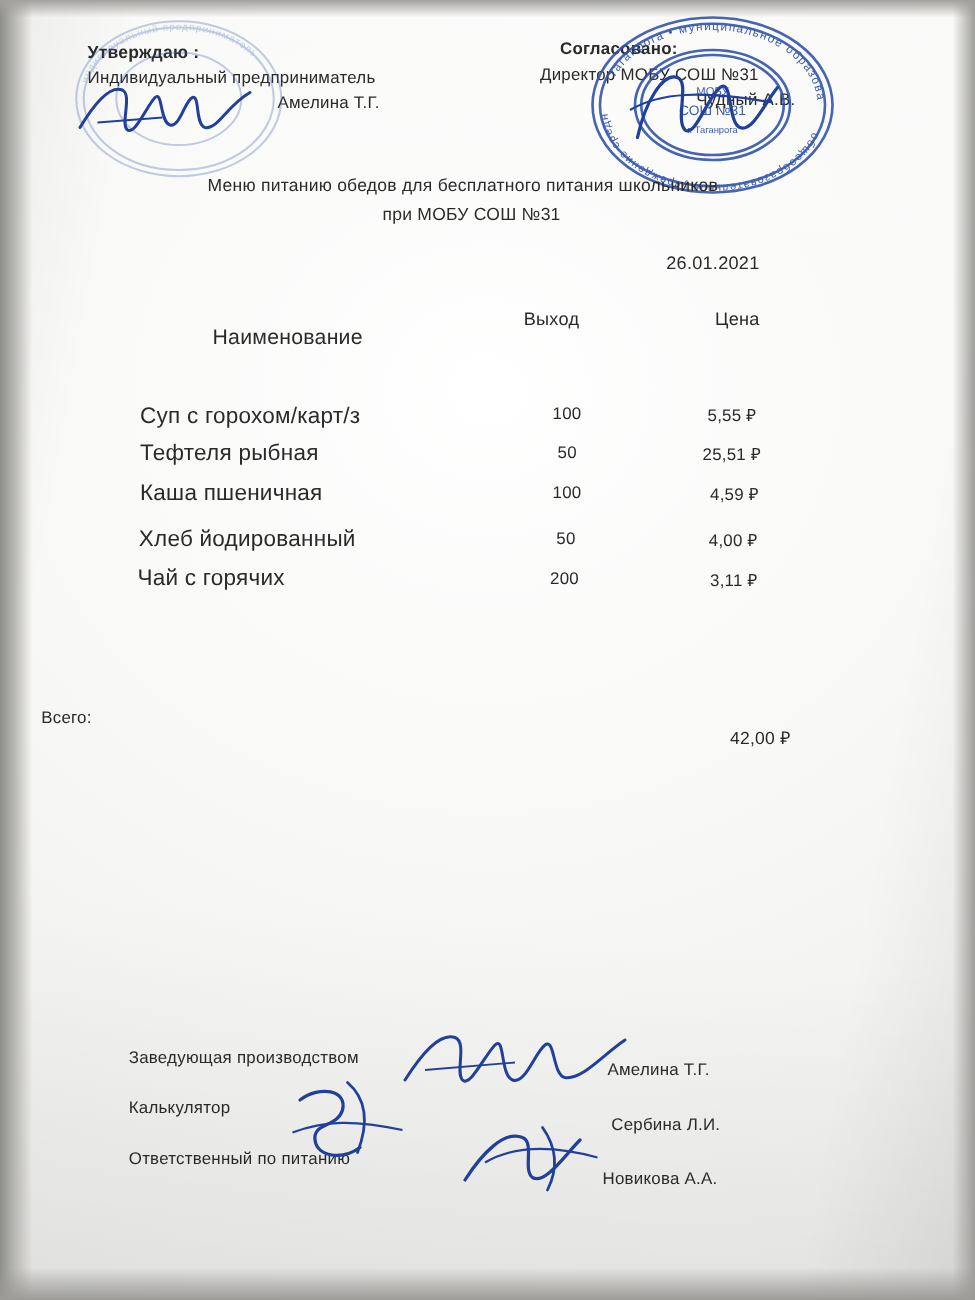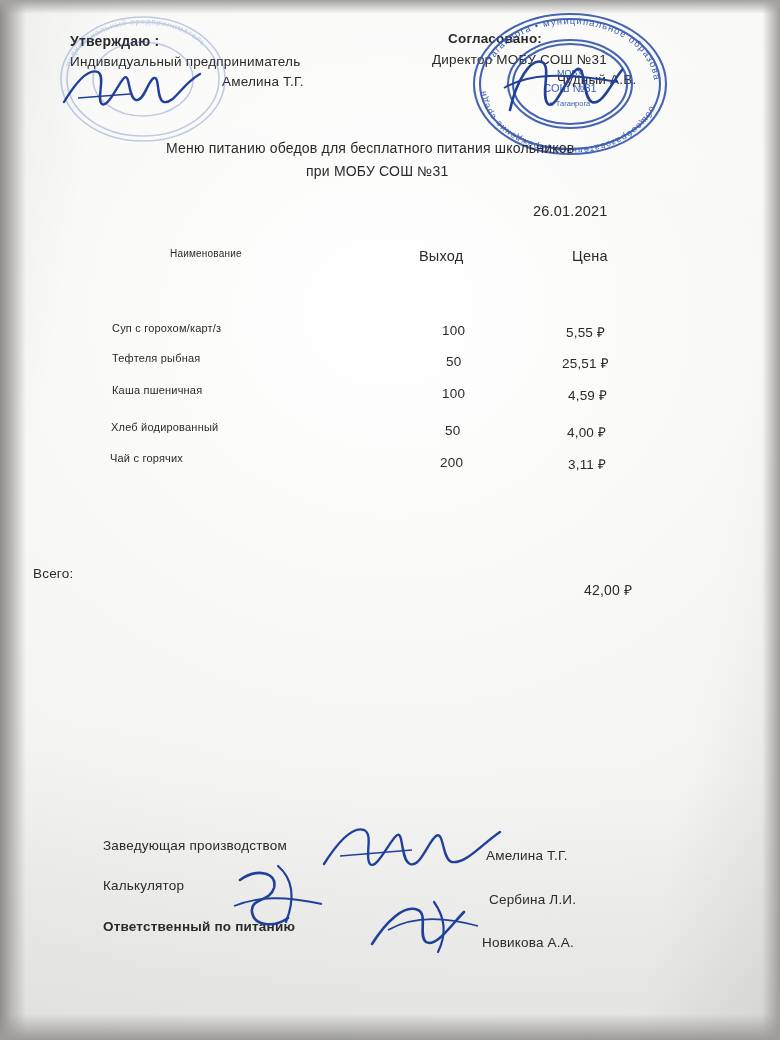--- a/index.html
+++ b/index.html
@@ -77,40 +77,40 @@
 
   #agreed-label    { left: 448px; top: 31px; font-weight: bold; font-size: 13.5px; }
   #agreed-line1    { left: 432px; top: 52px; }
   #agreed-name     { left: 557px; top: 72px; }
 
   #doc-title-1     { left: 166px; top: 140px; font-size: 14px; }
   #doc-title-2     { left: 306px; top: 163px; font-size: 14px; }
   #doc-date        { left: 533px; top: 203px; font-size: 14.5px; }
 
   
-  #th-name  { left: 170px; top: 248px; font-size: 10px; }
+  #th-name  { left: 170px; top: 260px; font-size: 17px; }
   #th-out   { left: 419px; top: 248px; font-size: 14.5px; }
   #th-price { left: 572px; top: 248px; font-size: 14.5px; }
 
-  .row-name  { font-size: 11px; }
+  .row-name  { font-size: 18px; }
   .row-out   { font-size: 13.5px; }
   .row-price { font-size: 13.5px; }
 
   #total-label { left: 33px;  top: 566px; font-size: 13.5px; }
   #total-value { left: 584px; top: 580px; font-size: 14px; }
 
   
   .sig-role { font-size: 13.5px; }
   .sig-name { font-size: 13.5px; }
 
   #sig-role-0 { left: 103px; top: 838px; }
   #sig-name-0 { left: 486px; top: 848px; }
   #sig-role-1 { left: 103px; top: 878px; }
   #sig-name-1 { left: 489px; top: 892px; }
-  #sig-role-2 { left: 103px; top: 919px; font-weight: bold; }
+  #sig-role-2 { left: 103px; top: 919px; }
   #sig-name-2 { left: 482px; top: 935px; }
 
   
   #stamp {
     position: absolute;
     left: 470px; top: 10px;
     width: 200px; height: 148px;
     pointer-events: none;
     opacity: 0.92;
   }

